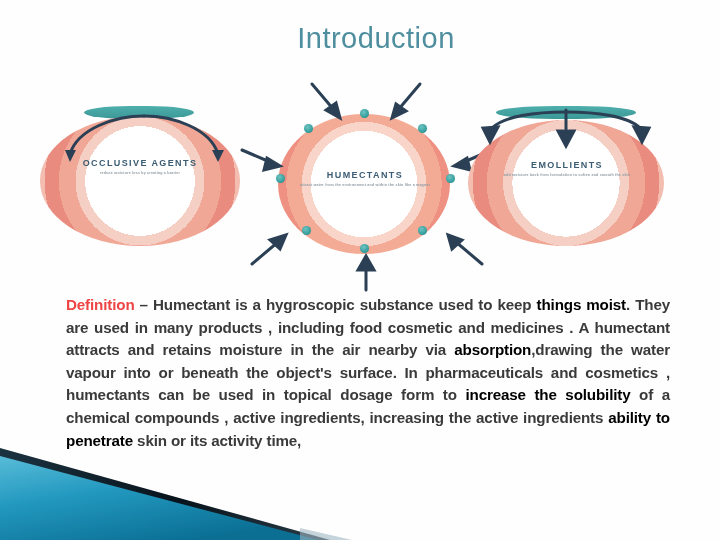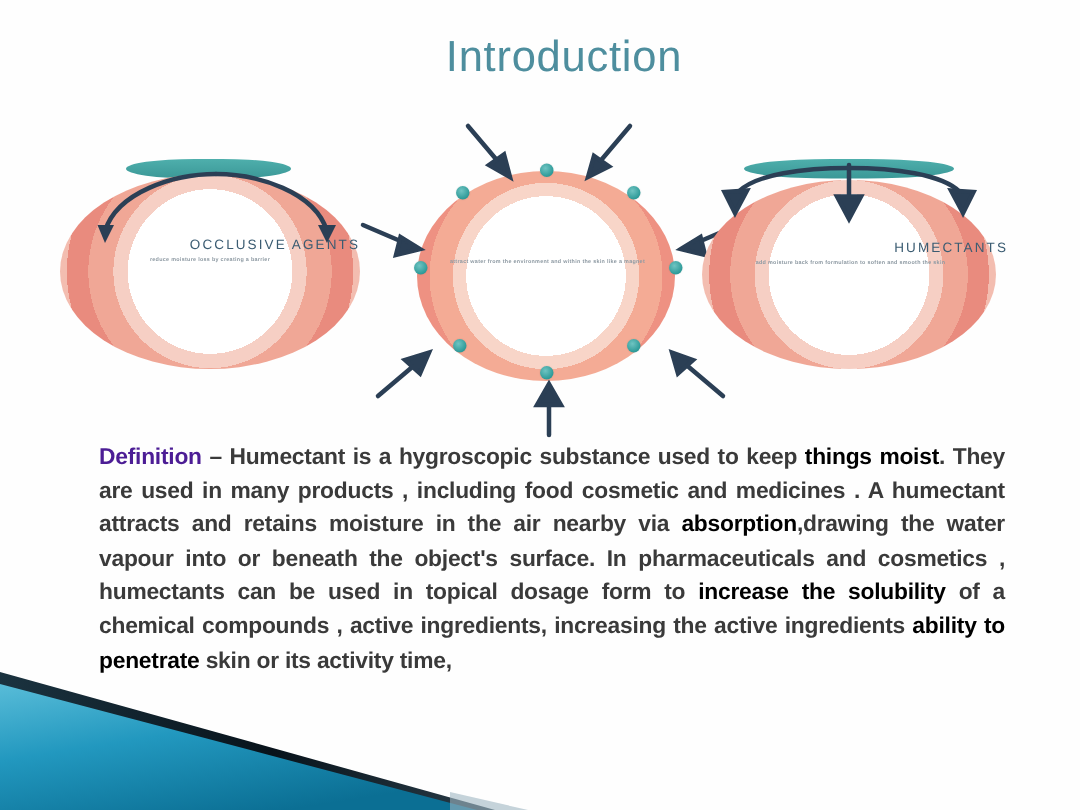--- a/index.html
+++ b/index.html
@@ -64,22 +64,22 @@
         rgba(246,210,198,0.2) 93% 100%);
   }
   .coretext{
     position:absolute;
     left:0;right:0;
     text-align:center;
     color:#2f4f63;
     font-family:"Liberation Sans", sans-serif;
   }
   .coretitle{
-    font-size:9px;font-weight:400;letter-spacing:1.4px;
-    color:#3b5c72;line-height:11px;text-align:right;
+    font-size:9px;font-weight:700;letter-spacing:1.4px;
+    color:#3b5c72;line-height:11px;
   }
   .coresub{
     font-size:3.6px;line-height:4.6px;
     color:#8e9aa3;letter-spacing:0.2px;
     padding:2px 16px 0 16px;
     font-weight:600;
   }
   
   .tealcap{
     position:absolute;
@@ -103,21 +103,21 @@
     width:604px;
     font-size:15.2px;
     line-height:22.6px;
     color:#3a3a3a;
     text-align:justify;
     font-weight:700;
     font-family:"Liberation Sans", sans-serif;
     letter-spacing:-0.15px;
   }
   #bodytext .hl{color:#000000;}
-  #bodytext .def{color:#4c1d95;}
+  #bodytext .def{color:#ef4444;}
 
   
   #wedge{
     position:absolute;left:0;bottom:0;width:720px;height:120px;
     pointer-events:none;
   }
 </style>
 </head>
 <body>
 
@@ -144,20 +144,21 @@
         <path d="M100 14 C 128 14, 166 26, 174 52" stroke="#2b3f55" stroke-width="3" fill="none" stroke-linecap="round"></path>
         <polygon points="174,60 168,48 180,48" fill="#2b3f55"></polygon>
       </svg>
     </div>
 
     <div class="dgroup" style="left:200px;top:8px;width:250px;height:190px;">
 
       <div class="torus mid" style="left:38px;top:28px;width:172px;height:140px;"></div>
 
       <div class="coretext" style="top:84px;">
+        <div class="coretitle">HUMECTANTS</div>
         <div class="coresub">attract water from the environment and within the skin like a magnet</div>
       </div>
 
       <div class="dot" style="left:120px;top:23px;"></div>
       <div class="dot" style="left:64px;top:38px;"></div>
       <div class="dot" style="left:178px;top:38px;"></div>
       <div class="dot" style="left:36px;top:88px;"></div>
       <div class="dot" style="left:206px;top:88px;"></div>
       <div class="dot" style="left:62px;top:140px;"></div>
       <div class="dot" style="left:178px;top:140px;"></div>
@@ -183,21 +184,21 @@
       </svg>
     </div>
 
     <div class="dgroup" style="left:422px;top:28px;width:210px;height:140px;">
 
       <div class="tealcap" style="left:34px;top:0px;width:140px;"></div>
 
       <div class="torus" style="left:6px;top:14px;width:196px;height:126px;"></div>
 
       <div class="coretext" style="top:54px;">
-        <div class="coretitle">HUMECTANTS</div>
+        <div class="coretitle">EMOLLIENTS</div>
         <div class="coresub">add moisture back from formulation to soften and smooth the skin</div>
       </div>
 
       <svg class="curve" style="left:0px;top:-2px;" width="210" height="70" viewBox="0 0 210 70">
         <g stroke="#2b3f55" stroke-width="3" fill="#2b3f55" stroke-linecap="round">
           <line x1="104" y1="6" x2="104" y2="28"></line>
             <polygon points="104,42 96,27 112,27"></polygon>
           <path d="M104 8 C 74 8, 42 12, 30 24" stroke-width="3" fill="none"></path>
           <polygon points="28,38 21,24 36,23"></polygon>
           <path d="M104 8 C 134 8, 166 12, 178 24" stroke-width="3" fill="none"></path>

